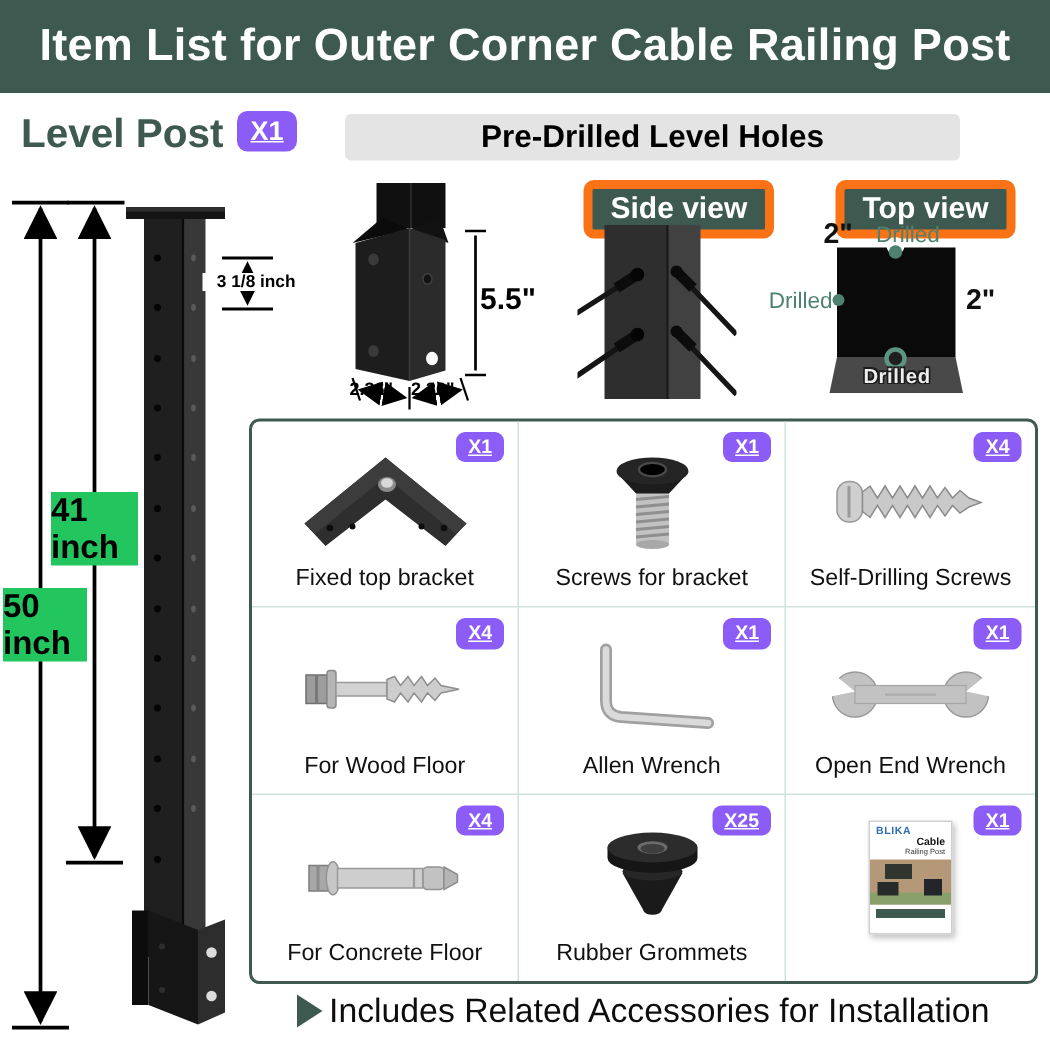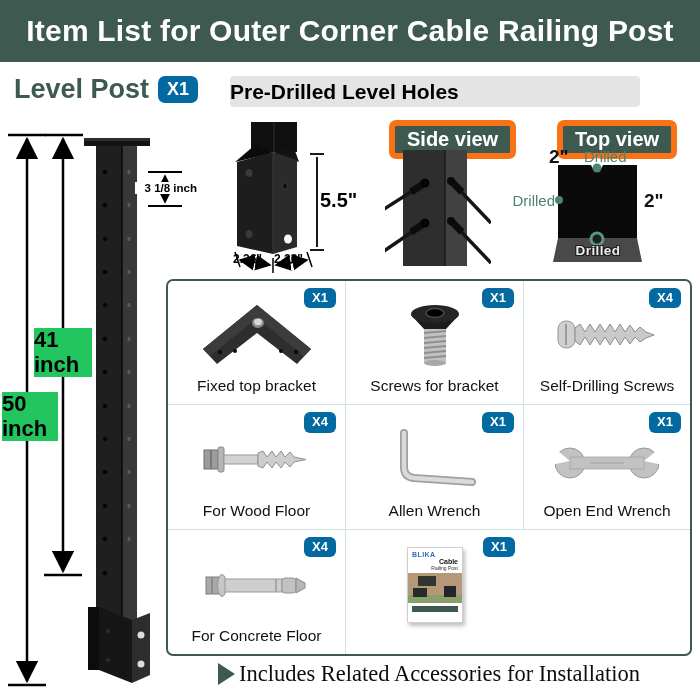--- a/index.html
+++ b/index.html
@@ -6,27 +6,27 @@
   .canvas{position:relative;width:700px;height:700px;background:#fff;overflow:hidden;
           font-family:"Liberation Sans",sans-serif;color:#111;padding-left:19px;}
   .abs{position:absolute;}
 
   
   .header{left:0;top:0;width:700px;height:62px;background:#3e5a50;display:flex;
           align-items:center;justify-content:center;}
   .header h1{margin:0;color:#fff;font-size:30px;font-weight:bold;letter-spacing:.2px;}
 
   
-  .level-post{left:14px;top:74px;display:flex;align-items:center;gap:9px;}
+  .level-post{left:14px;top:74px;display:flex;align-items:flex-start;gap:9px;}
   .level-post .lp-text{color:#3e5a50;font-size:27px;font-weight:bold;}
-  .qty-badge{background:#0369a1;color:#fff;font-weight:bold;border-radius:6px;
-             padding:2px 8px;font-size:13px;line-height:1.25;display:inline-block;}
+  .qty-badge{background:#8b5cf6;color:#fff;font-weight:bold;border-radius:6px;
+             padding:2px 8px;font-size:13px;line-height:1.25;display:inline-block;text-decoration:underline;}
   .lp-badge{font-size:18px;padding:2px 9px;border-radius:7px;}
   .gray-bar{left:230px;top:76px;width:410px;height:31px;background:#e4e4e4;border-radius:4px;
-            display:flex;align-items:center;}
+            display:flex;align-items:center;justify-content:center;}
   .gray-bar span{font-size:21px;font-weight:bold;color:#000;}
 
   
   .dim-big{position:absolute;font-weight:bold;font-size:22px;line-height:1.12;
            white-space:pre-line;background:#22c55e;color:#000;}
   .dim-sm{position:absolute;font-weight:bold;font-size:11.5px;background:#fff;color:#000;
           text-align:right;white-space:nowrap;}
   .dim-55{position:absolute;font-weight:bold;font-size:20px;color:#000;}
   .dim-236{position:absolute;font-weight:bold;font-size:12px;color:#000;}
 
@@ -59,21 +59,21 @@
   .bk-sub{text-align:right;padding-right:4px;font-size:5px;color:#333;line-height:1.1;}
   .bk-photo{margin-top:2px;height:30px;position:relative;background:#b59878;}
   .bk-window{position:absolute;left:10px;top:3px;width:18px;height:10px;background:#30352f;}
   .bk-grass{position:absolute;left:0;bottom:0;width:100%;height:8px;background:#8aa06b;}
   .bk-furn1{position:absolute;left:5px;bottom:6px;width:14px;height:9px;background:#262a28;}
   .bk-furn2{position:absolute;right:6px;bottom:6px;width:12px;height:11px;background:#22262a;}
   .bk-bar{margin:3px auto 0;width:46px;height:6px;background:#3e5a50;}
 
   
   .footer{left:166px;top:661px;width:526px;display:flex;align-items:center;
-          justify-content:center;gap:4px;font-family:Liberation Serif, serif;}
+          justify-content:center;gap:4px;}
   .footer .tri{width:0;height:0;border-left:17px solid #3e5a50;
                border-top:11px solid transparent;border-bottom:11px solid transparent;}
   .footer .note{font-size:22.5px;color:#0d0d0d;}
 </style>
 </head>
 <body>
 
 <div class="canvas">
 
   <div class="abs header">
@@ -313,20 +313,33 @@
         <line x1="16" y1="27" x2="16" y2="44" stroke="#8b8b8b" stroke-width="2"></line>
         <ellipse cx="26" cy="35.5" rx="4.5" ry="11" fill="#c6c6c6" stroke="#939393"></ellipse>
         <rect x="29" y="29" width="57" height="13" fill="#cecece" stroke="#9a9a9a"></rect>
         <line x1="80" y1="29" x2="80" y2="42" stroke="#9a9a9a" stroke-width="1.5"></line>
         <rect x="86" y="28" width="14" height="15" rx="3" fill="#c2c2c2" stroke="#939393"></rect>
         <polygon points="100,28 109,33 109,38 100,43" fill="#b5b5b5" stroke="#8e8e8e"></polygon>
       </svg>
       <span class="item-label">For Concrete Floor</span>
     </div>
 
+    <div class="cell r3">
+      <span class="qty-badge">X25</span>
+      <svg width="122" height="70" viewBox="0 0 122 70">
+        <polygon points="41,32 81,32 67,57 55,57" fill="#1a1a1a"></polygon>
+        <ellipse cx="61" cy="57" rx="6" ry="2.8" fill="#1a1a1a"></ellipse>
+        <ellipse cx="61" cy="31" rx="20" ry="6" fill="#272727"></ellipse>
+        <path d="M31,15 L31,22 A30,10 0 0 0 91,22 L91,15 Z" fill="#161616"></path>
+        <ellipse cx="61" cy="15" rx="30" ry="10" fill="#2c2c2c"></ellipse>
+        <ellipse cx="61" cy="15" rx="10" ry="4.2" fill="#6b6b6b"></ellipse>
+        <ellipse cx="61" cy="15.8" rx="8" ry="3.2" fill="#3f3f3f"></ellipse>
+      </svg>
+      <span class="item-label">Rubber Grommets</span>
+    </div>
 
     <div class="cell c3 r3">
       <span class="qty-badge">X1</span>
       <div class="booklet">
         <div class="bk-brand">BLIKA</div>
         <div class="bk-title">Cable</div>
         <div class="bk-sub">Railing Post</div>
         <div class="bk-photo">
           <div class="bk-window"></div>
           <div class="bk-grass"></div>

